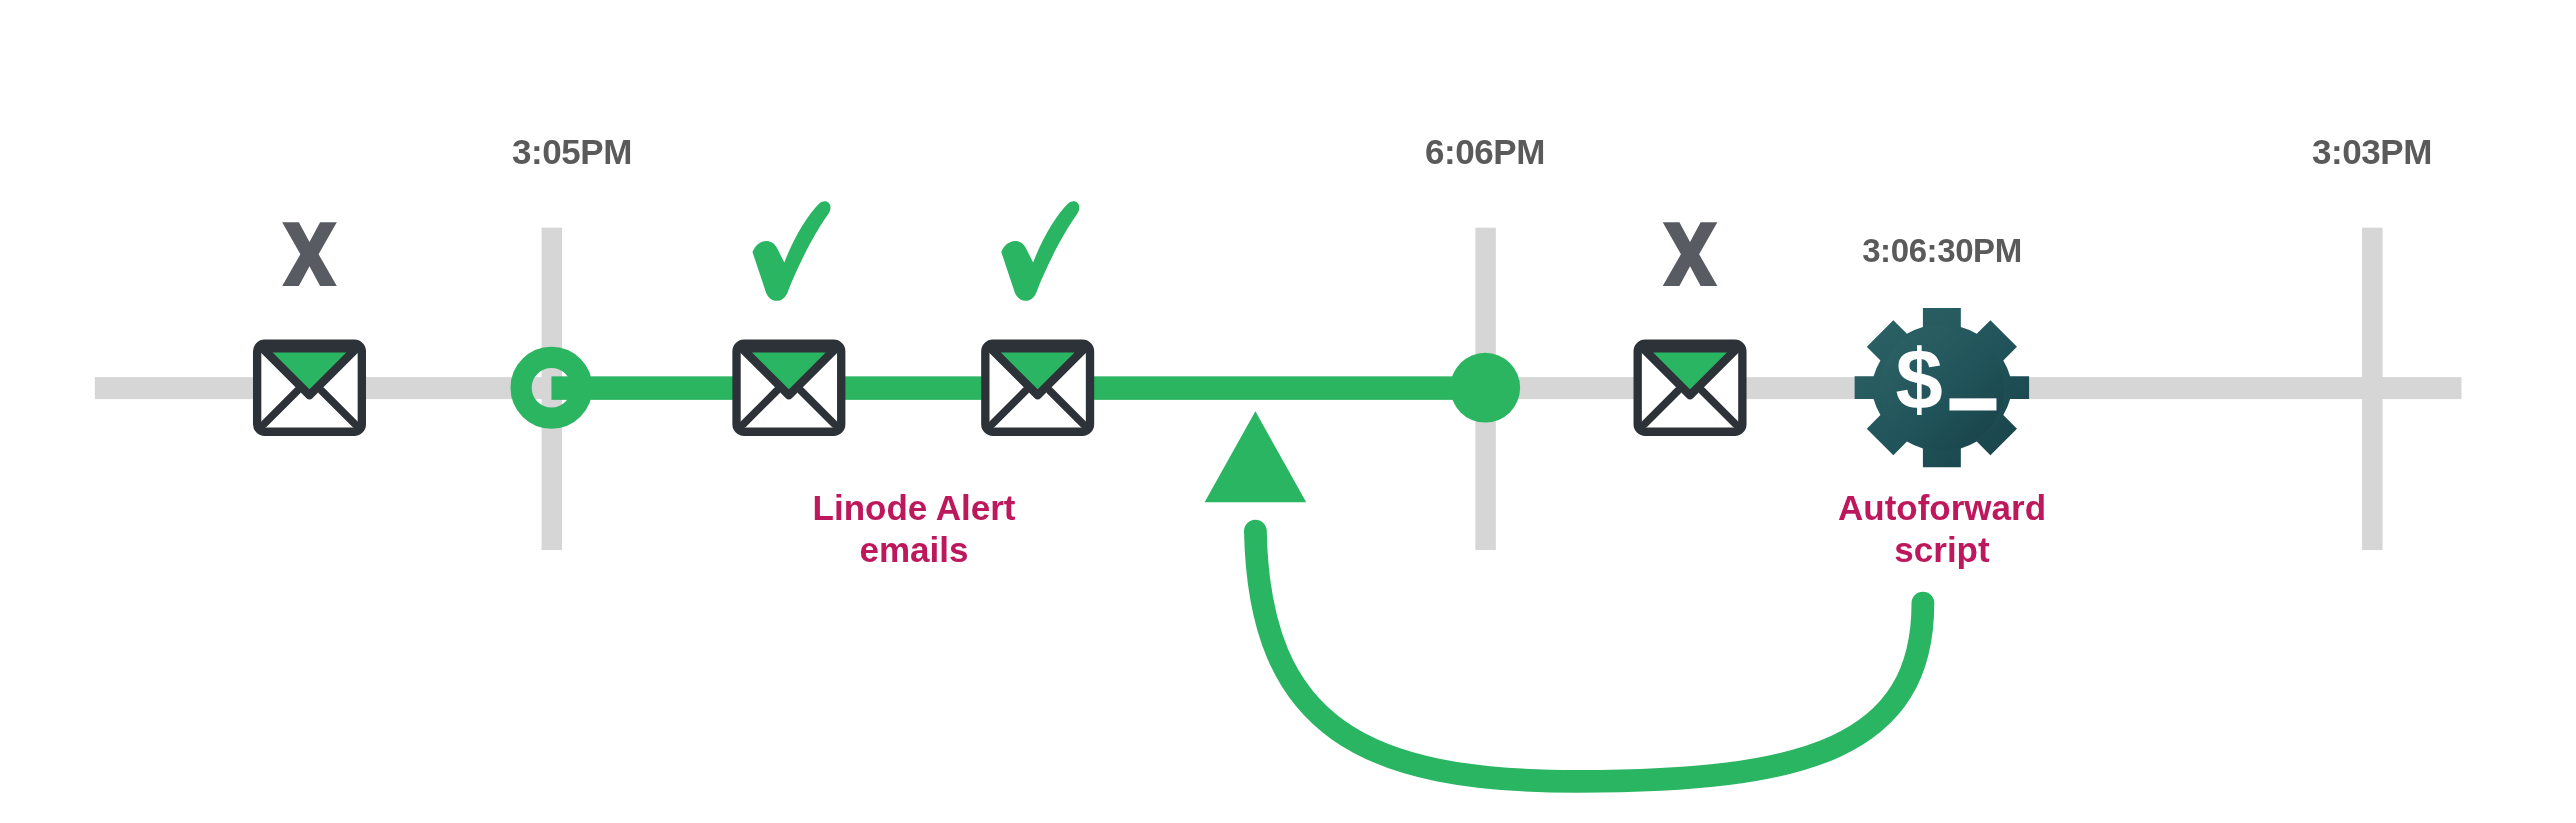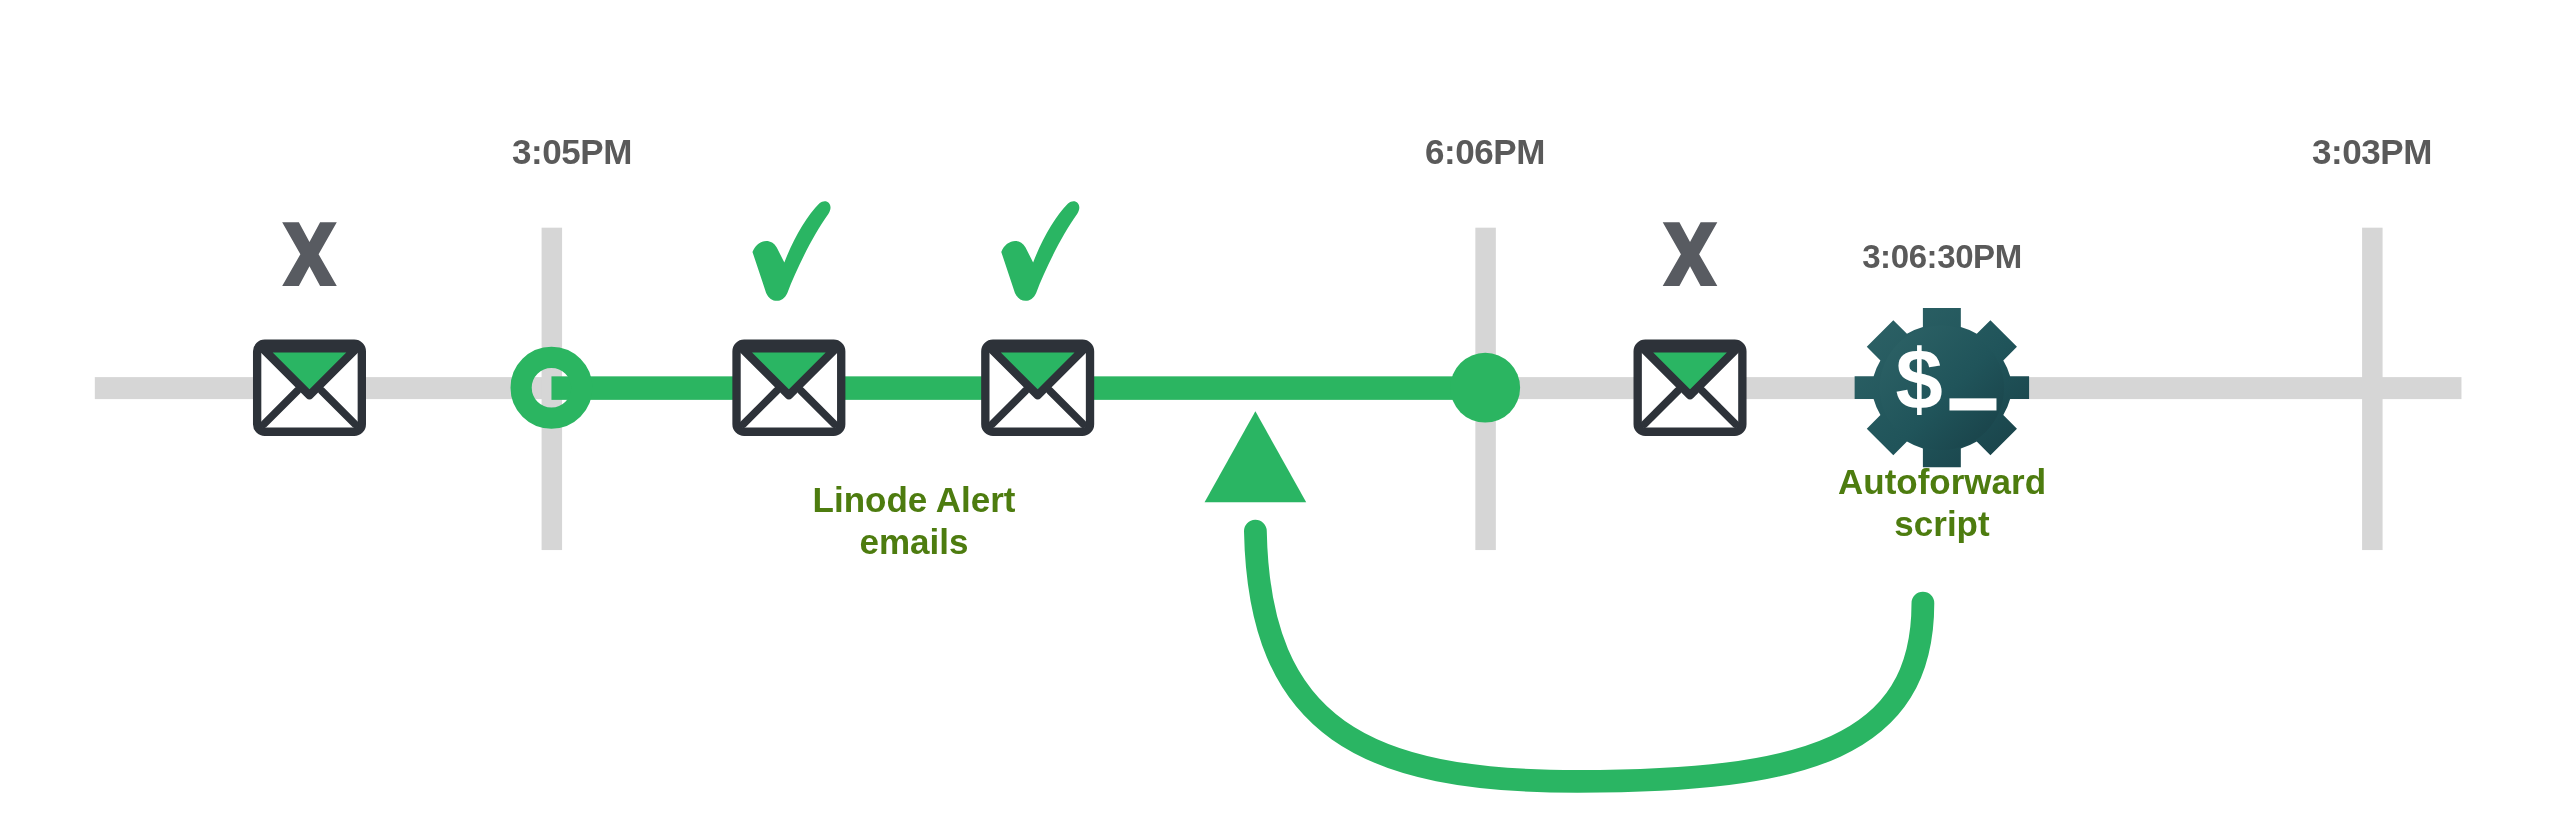--- a/index.html
+++ b/index.html
@@ -37,26 +37,27 @@
     transform: translateX(-50%);
     text-align: center;
     line-height: 1.0;
   }
   .tlabel.sub {
     font-size: 33px;
   }
   .caption {
     position: absolute;
     font-weight: bold;
-    color: #4d7c0f;
+    color: #be185d;
     white-space: nowrap;
     font-size: 35px;
     line-height: 1.20;
     text-align: center;
     transform: translateX(-50%);
+    margin-top: 8px;
   }
   .caption span { display: block; }
 </style>
 </head>
 <body>
 
 <div id="stage">
 
   <svg class="layer" viewBox="0 0 3396 1086" xmlns="http://www.w3.org/2000/svg">
     <defs>
@@ -149,26 +150,26 @@
                C 2535 985, 2380 1030, 2080 1030
                C 1800 1030, 1660 960, 1655 700" fill="none" stroke="#2ab563" stroke-width="30" stroke-linecap="round"></path>
       <path d="M 1655 542 L 1722 662 L 1588 662 Z" fill="#2ab563"></path>
     </g>
   </svg>
 
   <div class="tlabel" style="left:551px; top:134px;margin-left:21px;">3:05PM</div>
   <div class="tlabel" style="left:1485px; top:134px;">6:06PM</div>
   <div class="tlabel" style="left:2372px; top:134px;">3:03PM</div>
 
-  <div class="tlabel sub" style="left:1942px; top:240px;">3:06:30PM</div>
+  <div class="tlabel sub" style="left:1942px; top:234px;">3:06:30PM</div>
 
   <div class="caption" style="left:914px; top:479px;">
     <span>Linode Alert</span>
     <span>emails</span>
   </div>
 
-  <div class="caption" style="left:1942px; top:461px;">
+  <div class="caption" style="left:1942px; top:479px;">
     <span>Autoforward</span>
     <span>script</span>
   </div>
 
 </div>
 
 
 </body></html>

